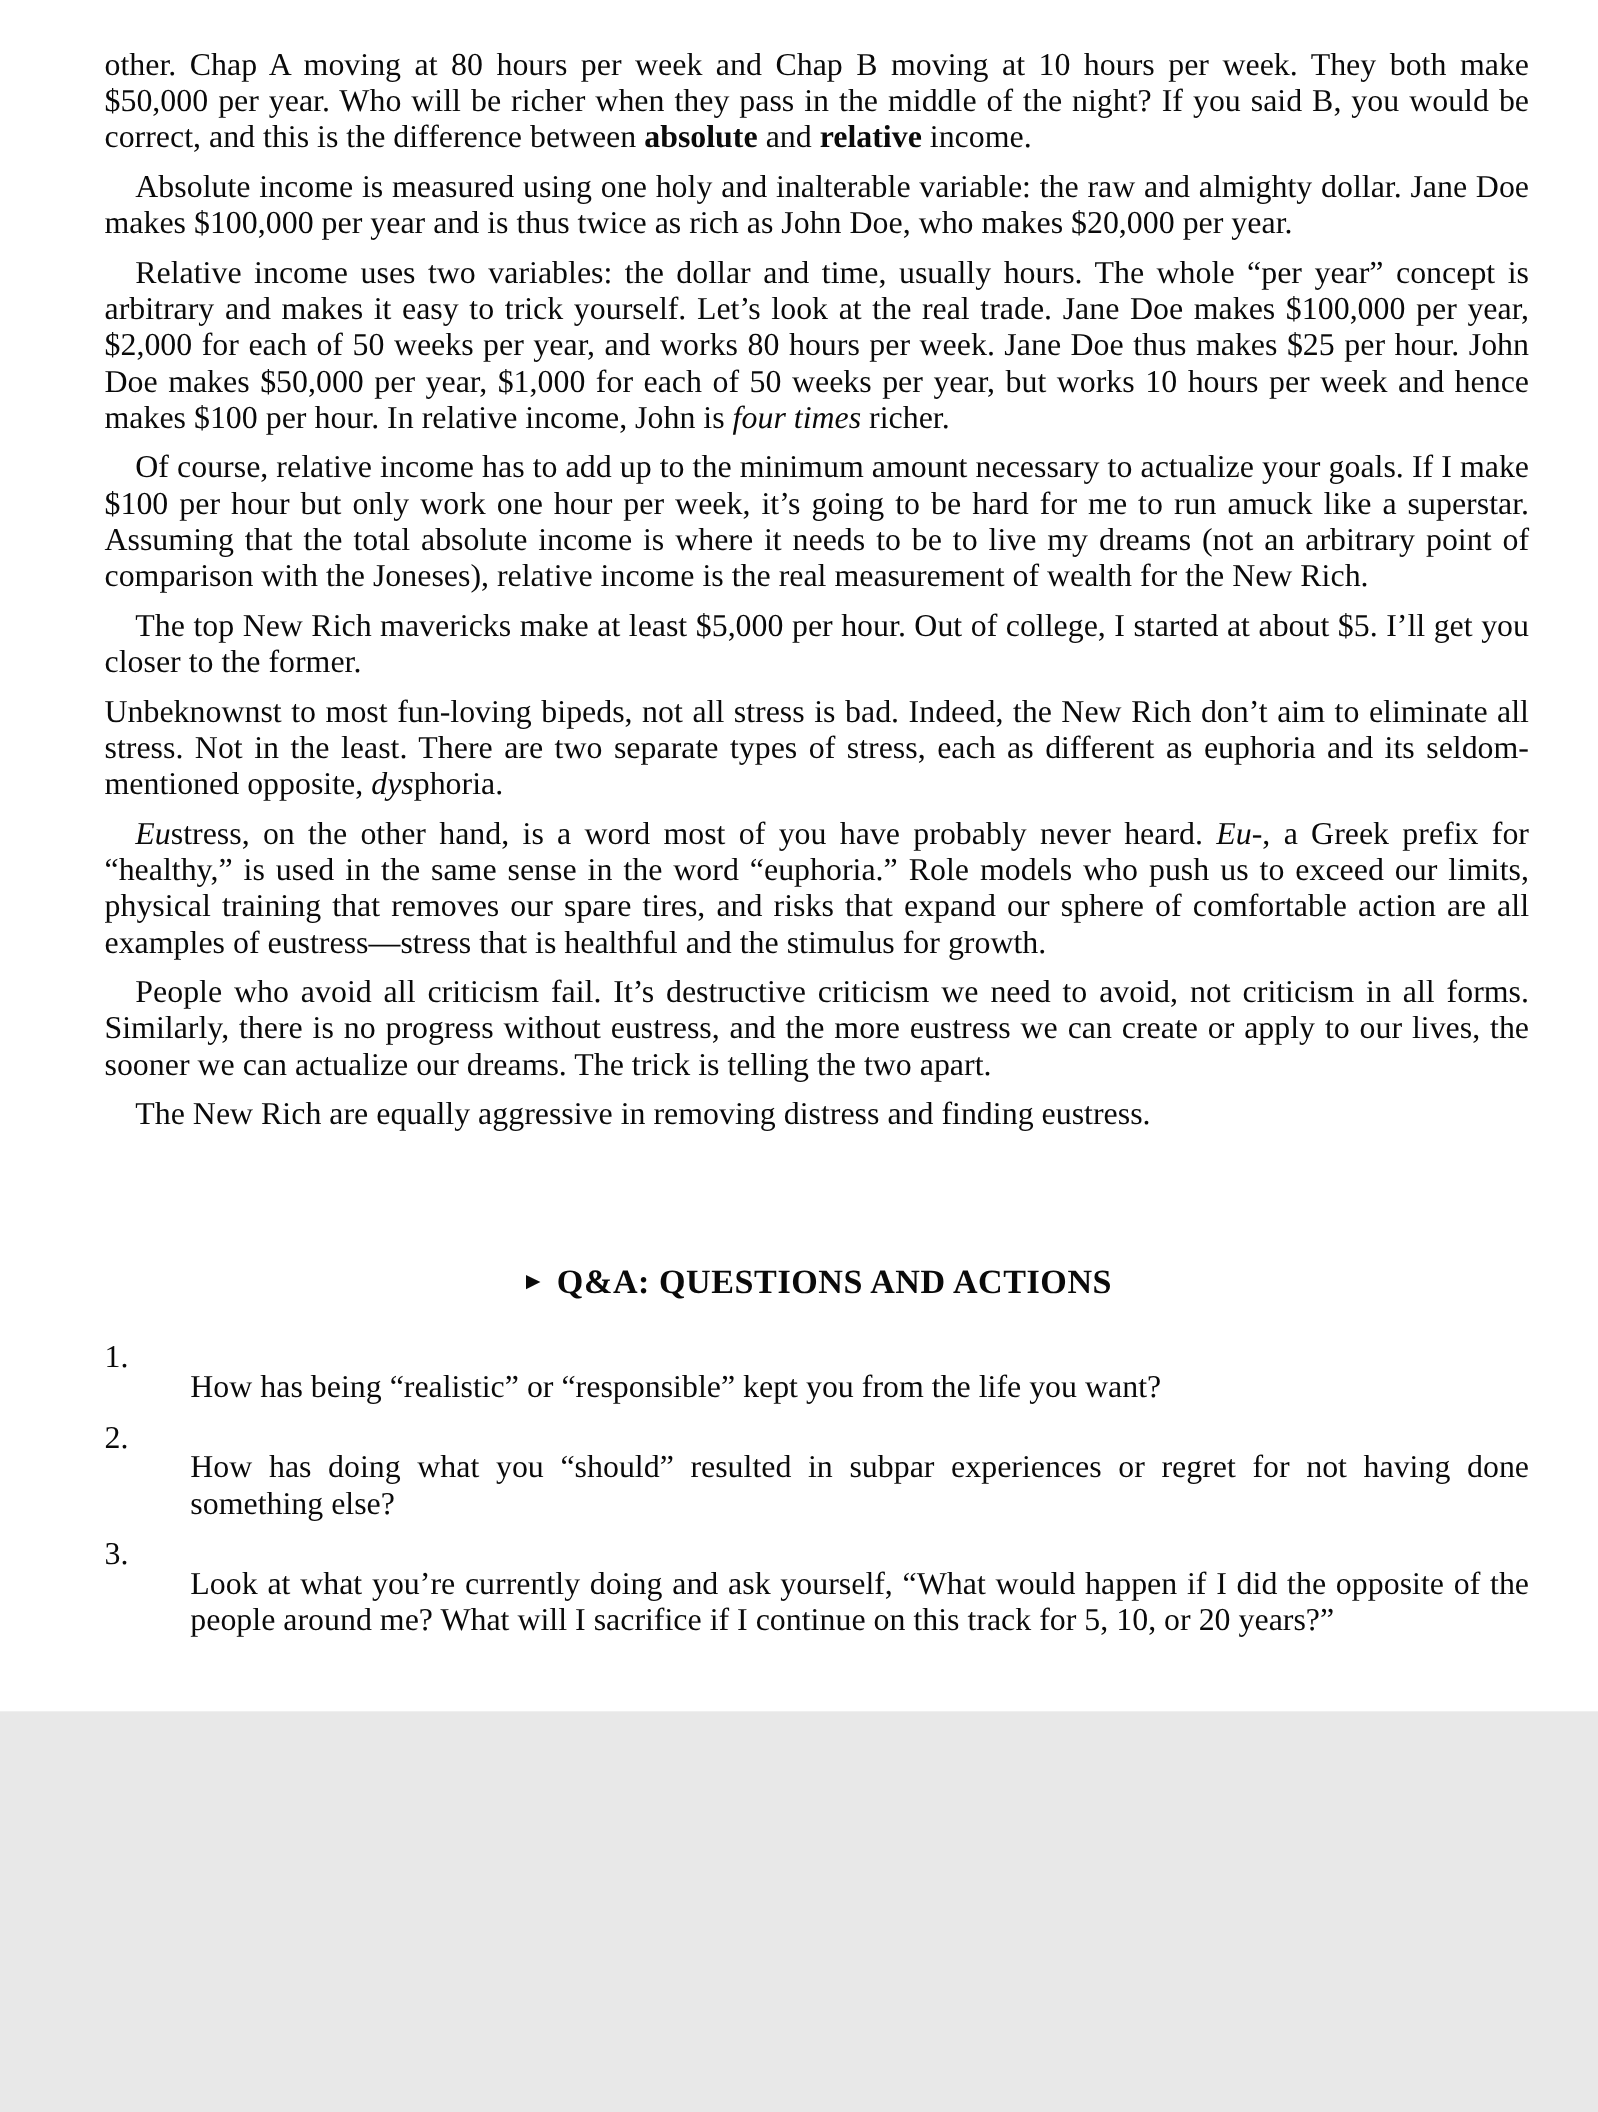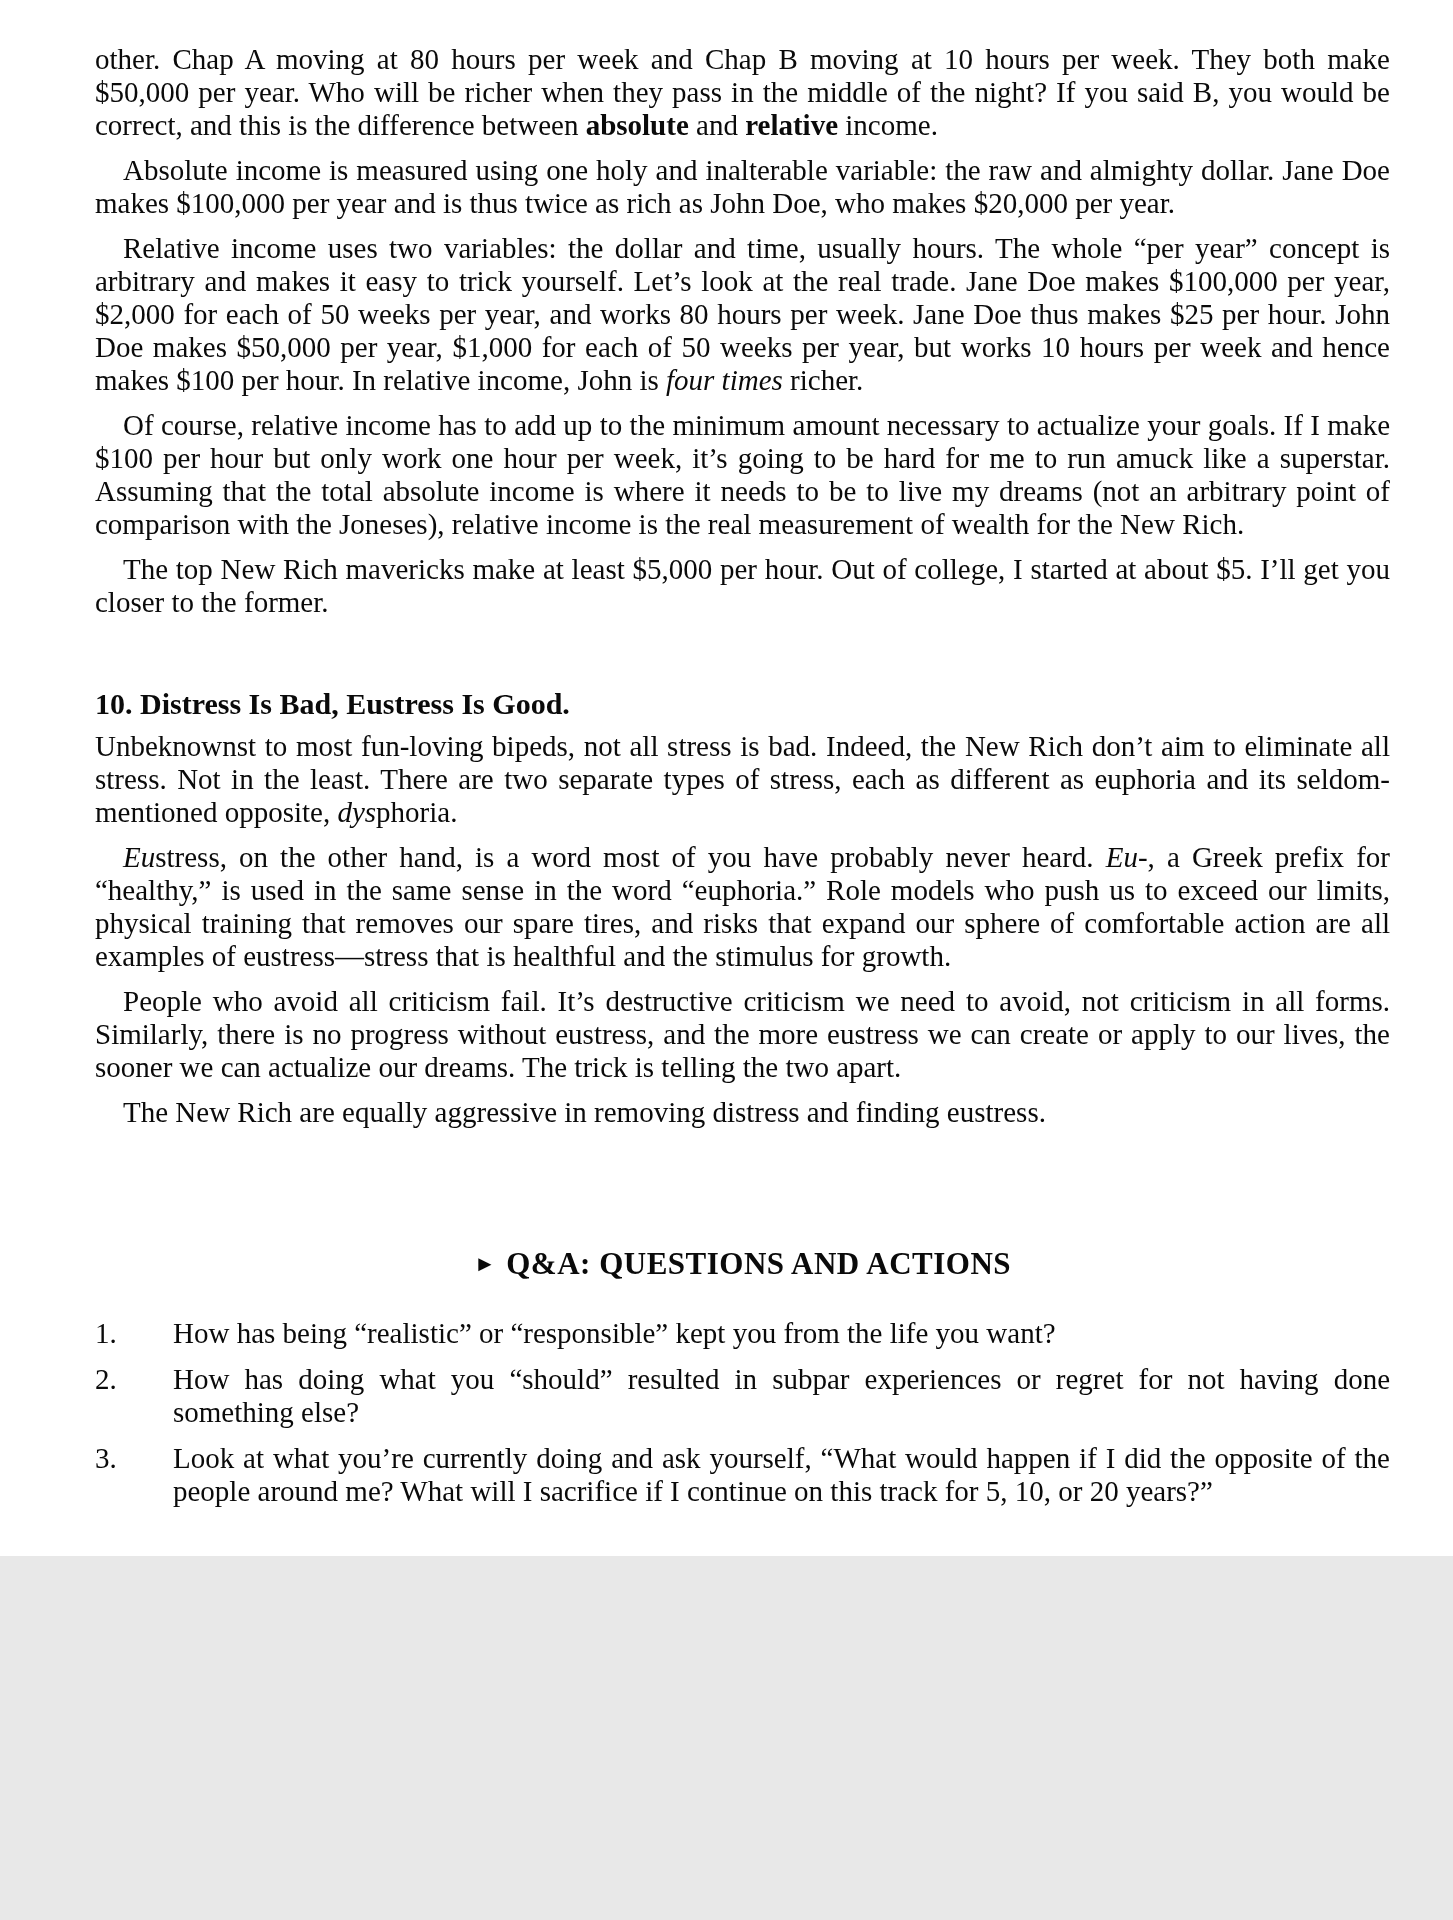--- a/index.html
+++ b/index.html
@@ -40,21 +40,21 @@
     display: inline-block;
     transform: translateY(-3px);
     margin-right: 10px;
   }
   .qa-list { list-style: none; margin: 0; padding: 0; }
   .qa-item {
     display: flex;
     margin: 0 0 13px 0;
   }
   .qa-num { flex: 0 0 78px; }
-  .qa-text { flex: 1 1 auto; text-align: justify; }
+  .qa-text { flex: 1 1 auto; text-align: justify; margin-top: 27px; }
   .footnote {
     margin: 62px 0 0 38px;
     text-align: justify;
   }
   .bold { font-weight: bold; }
   .italic { font-style: italic; }
   .link {
     color: #0000cc;
     text-decoration: underline;
     cursor: pointer;
@@ -74,21 +74,20 @@
 
 <div class="page">
   <div class="content">
 
     <p class="para"><span>other. Chap A moving at 80 hours per week and Chap B moving at 10 hours per week. They both make $50,000 per year. Who will be richer when they pass in the middle of the night? If you said B, you would be correct, and this is the difference between </span><span class="bold">absolute</span><span> and </span><span class="bold">relative</span><span> income.</span></p>
     <p class="para indent"><span>Absolute income is measured using one holy and inalterable variable: the raw and almighty dollar. Jane Doe makes $100,000 per year and is thus twice as rich as John Doe, who makes $20,000 per year.</span></p>
     <p class="para indent"><span>Relative income uses two variables: the dollar and time, usually hours. The whole “per year” concept is arbitrary and makes it easy to trick yourself. Let’s look at the real trade. Jane Doe makes $100,000 per year, $2,000 for each of 50 weeks per year, and works 80 hours per week. Jane Doe thus makes $25 per hour. John Doe makes $50,000 per year, $1,000 for each of 50 weeks per year, but works 10 hours per week and hence makes $100 per hour. In relative income, John is </span><span class="italic">four times</span><span> richer.</span></p>
     <p class="para indent"><span>Of course, relative income has to add up to the minimum amount necessary to actualize your goals. If I make $100 per hour but only work one hour per week, it’s going to be hard for me to run amuck like a superstar. Assuming that the total absolute income is where it needs to be to live my dreams (not an arbitrary point of comparison with the Joneses), relative income is the real measurement of wealth for the New Rich.</span></p>
     <p class="para indent"><span>The top New Rich mavericks make at least $5,000 per hour. Out of college, I started at about $5. I’ll get you closer to the former.</span></p>
 
-    <h2 class="section-heading"><span class="bold">10. Distress Is Bad, Eustress Is Good</span><span>.</span></h2>
 
     <p class="para"><span>Unbeknownst to most fun-loving bipeds, not all stress is bad. Indeed, the New Rich don’t aim to eliminate all stress. Not in the least. There are two separate types of stress, each as different as euphoria and its seldom-mentioned opposite, </span><span class="italic">dys</span><span>phoria.</span></p>
     <p class="para indent"><span class="italic">Eu</span><span>stress, on the other hand, is a word most of you have probably never heard. </span><span class="italic">Eu-</span><span>, a Greek prefix for “healthy,” is used in the same sense in the word “euphoria.” Role models who push us to exceed our limits, physical training that removes our spare tires, and risks that expand our sphere of comfortable action are all examples of eustress—stress that is healthful and the stimulus for growth.</span></p>
     <p class="para indent"><span>People who avoid all criticism fail. It’s destructive criticism we need to avoid, not criticism in all forms. Similarly, there is no progress without eustress, and the more eustress we can create or apply to our lives, the sooner we can actualize our dreams. The trick is telling the two apart.</span></p>
     <p class="para indent"><span>The New Rich are equally aggressive in removing distress and finding eustress.</span></p>
 
     <div class="qa-heading">
       <span class="qa-arrow">►</span><span class="qa-title">Q&amp;A: QUESTIONS AND ACTIONS</span>
     </div>
 

